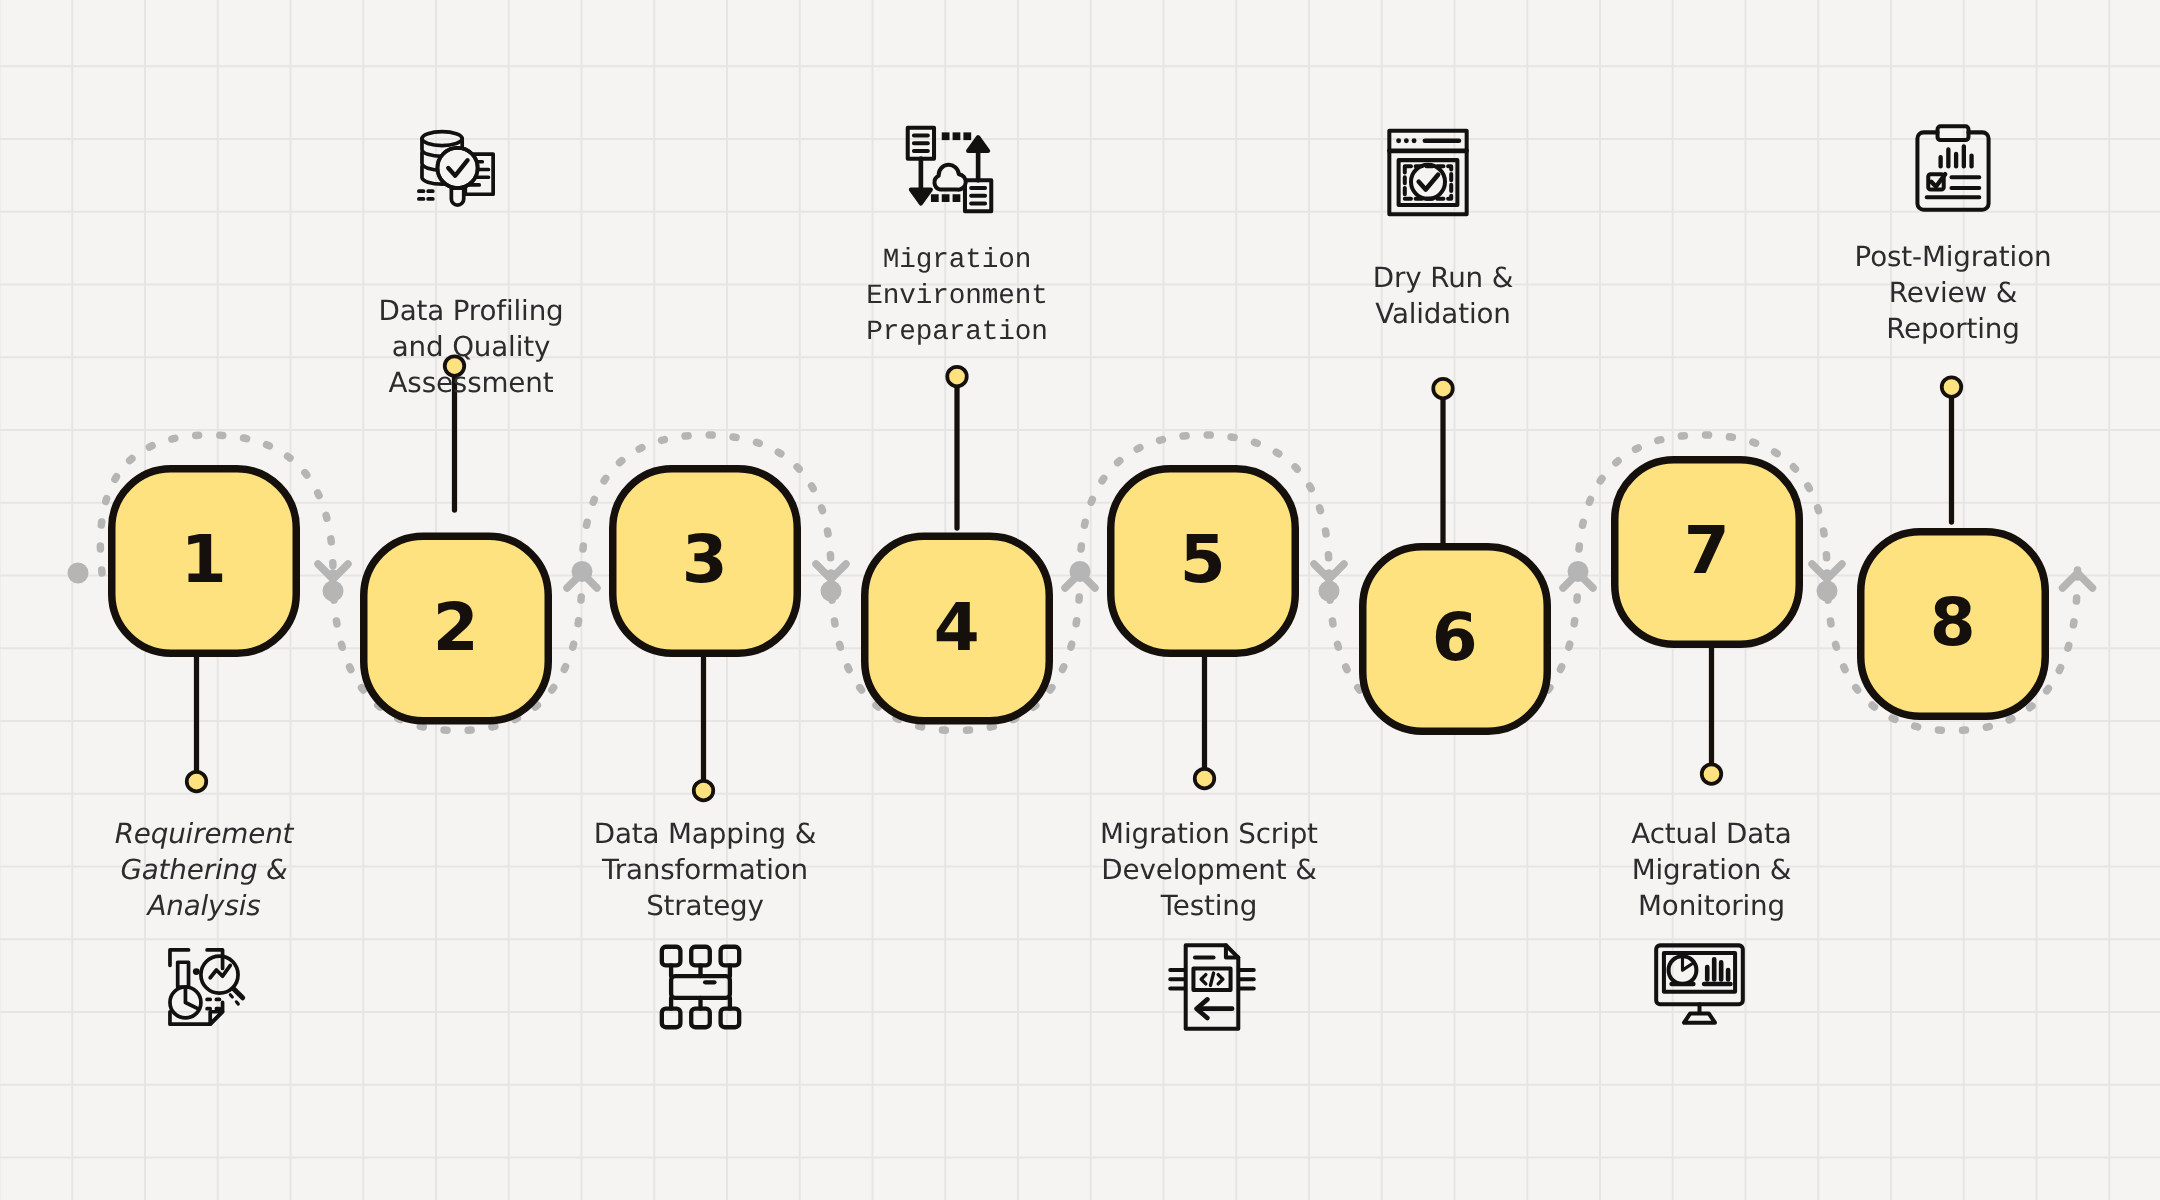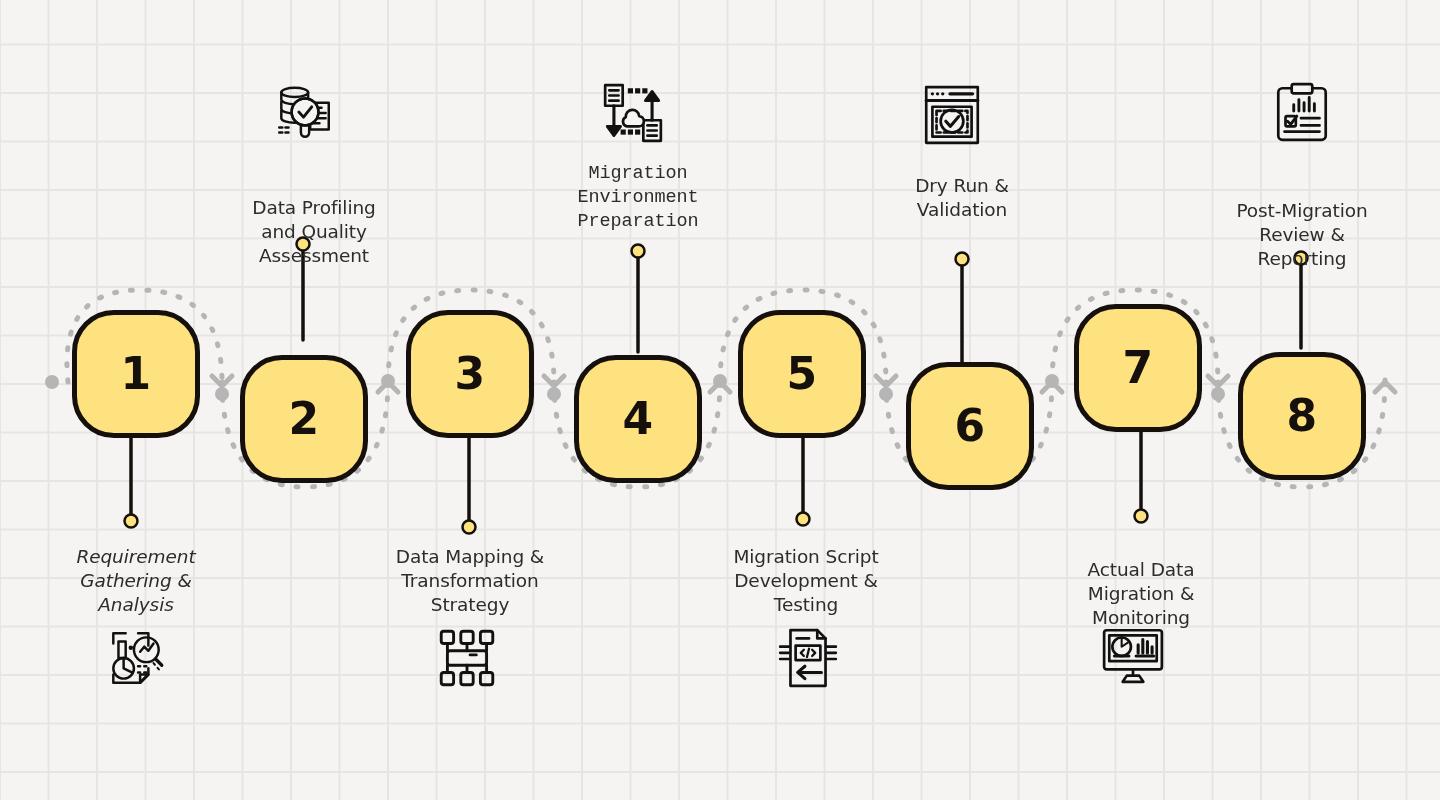--- a/index.html
+++ b/index.html
@@ -282,42 +282,42 @@
       <rect x="13" y="24" width="38" height="29"></rect>
       <rect x="17" y="28" width="30" height="21" stroke-dasharray="4 3"></rect>
       <circle cx="32" cy="38" r="11"></circle>
       <path d="M26 38l4.5 5 8-9.5" stroke-width="3"></path>
     </svg>
   </div>
 
   <div class="card" style="left:1074px; top:304px;">
     <span class="card-num">7</span>
   </div>
-  <div class="label" style="left:1041px; top:545px;margin-top:13px;">
+  <div class="label" style="left:1041px; top:545px;">
     <div>Actual Data</div>
     <div>Migration &amp;</div>
     <div>Monitoring</div>
   </div>
   <div class="icon-box" style="left:1100px; top:622px;">
     <svg viewBox="0 0 64 64" fill="none" stroke="#111" stroke-width="2.6" stroke-linecap="round" stroke-linejoin="round">
       <rect x="4" y="8" width="56" height="38" rx="2.5"></rect>
       <rect x="9" y="13" width="46" height="25"></rect>
       <circle cx="21" cy="24" r="9"></circle>
       <path d="M21 24l6-4M21 24v-9" stroke-width="2"></path>
       <path d="M14 33h14" stroke-width="3"></path>
       <path d="M37 30v-8M41.5 30V17M46 30v-11M50.5 30v-6" stroke-width="3"></path>
       <path d="M35 33h17" stroke-width="3"></path>
       <path d="M32 46v6M22 58h20l-4-6H26z"></path>
     </svg>
   </div>
 
   <div class="card" style="left:1238px; top:352px;">
     <span class="card-num">8</span>
   </div>
-  <div class="label" style="left:1202px; top:160px;margin-top:39px;">
+  <div class="label" style="left:1202px; top:160px;">
     <div>Post-Migration</div>
     <div>Review &amp;</div>
     <div>Reporting</div>
   </div>
   <div class="icon-box" style="left:1269px; top:80px;">
     <svg viewBox="0 0 64 64" fill="none" stroke="#111" stroke-width="2.6" stroke-linecap="round" stroke-linejoin="round">
       <path d="M22 8H13a4 4 0 00-4 4v42a4 4 0 004 4h38a4 4 0 004-4V12a4 4 0 00-4-4h-9"></path>
       <rect x="22" y="4" width="20" height="9" rx="2"></rect>
       <path d="M24 30v-6M29 30v-11M34 30v-8M39 30v-13M44 30v-7" stroke-width="2.8"></path>
       <rect x="16" y="35" width="10" height="10" rx="1.5"></rect>

